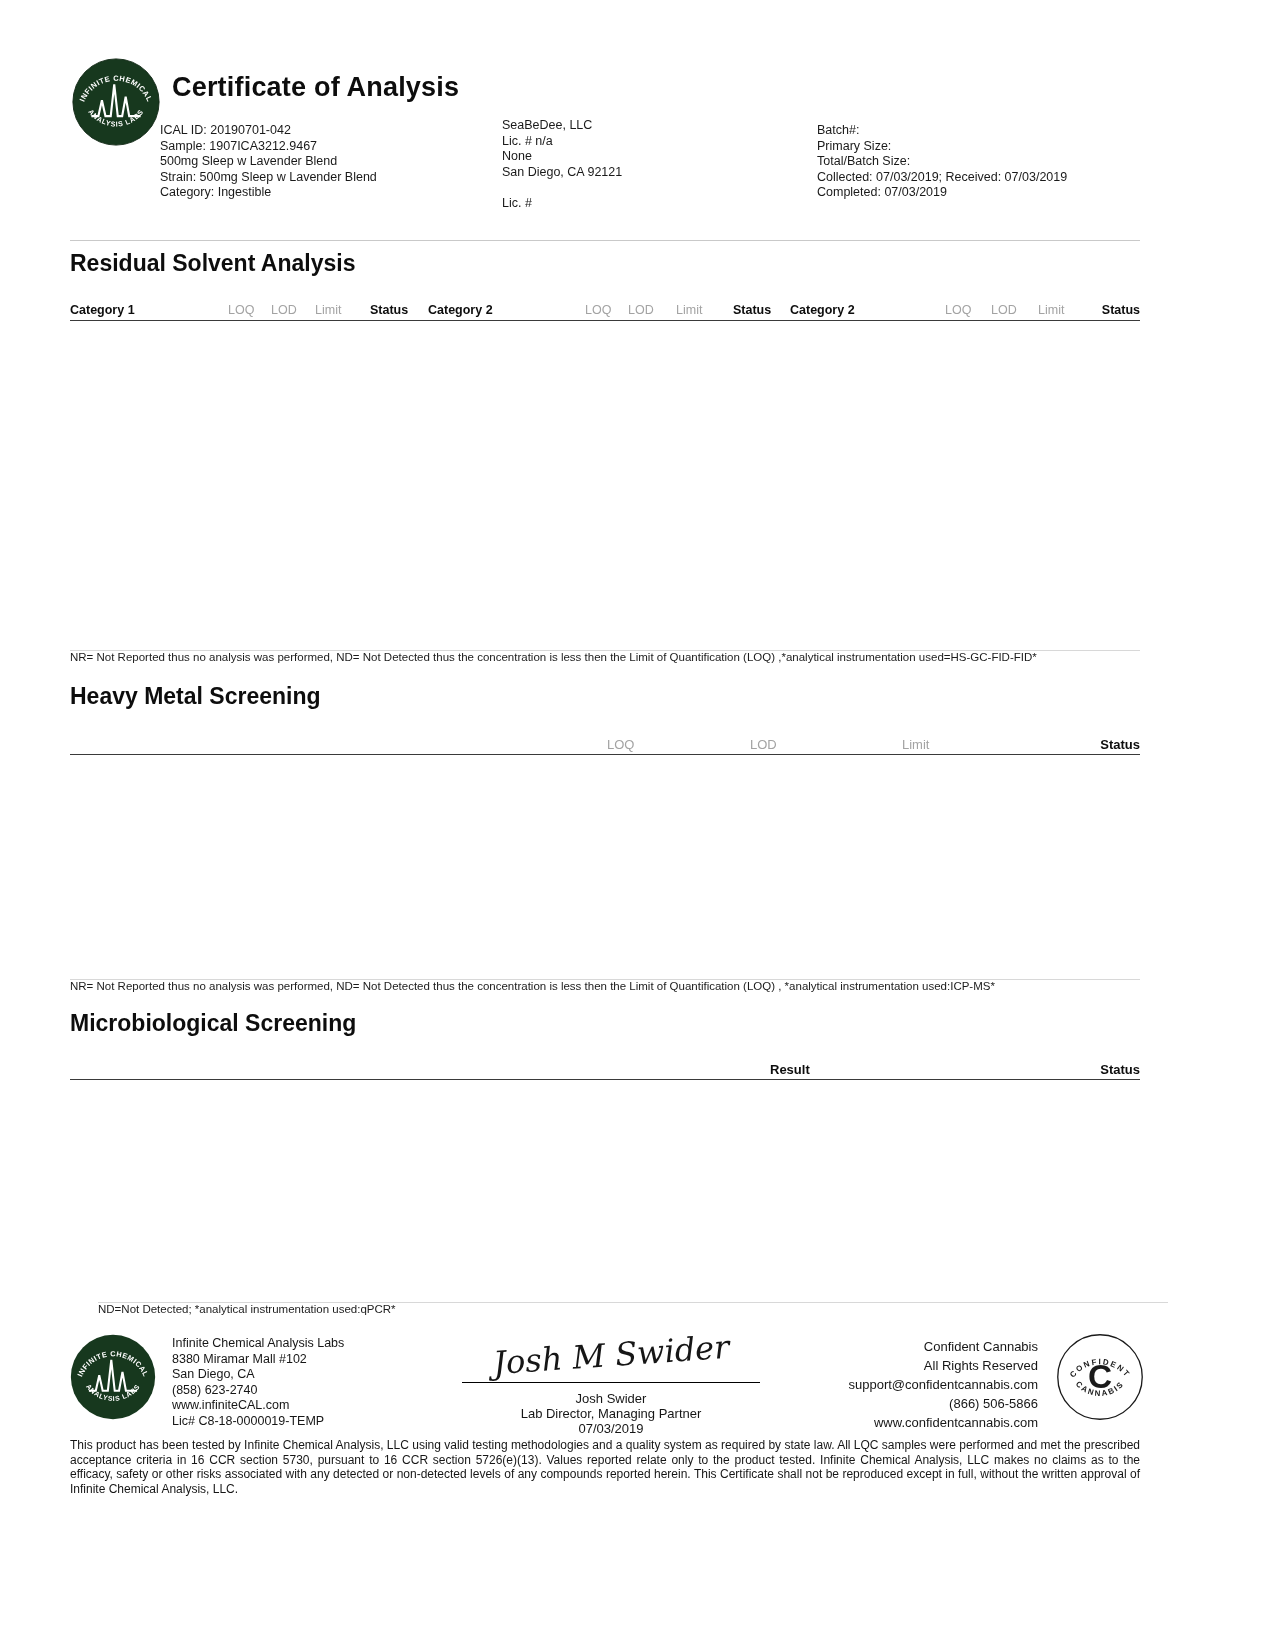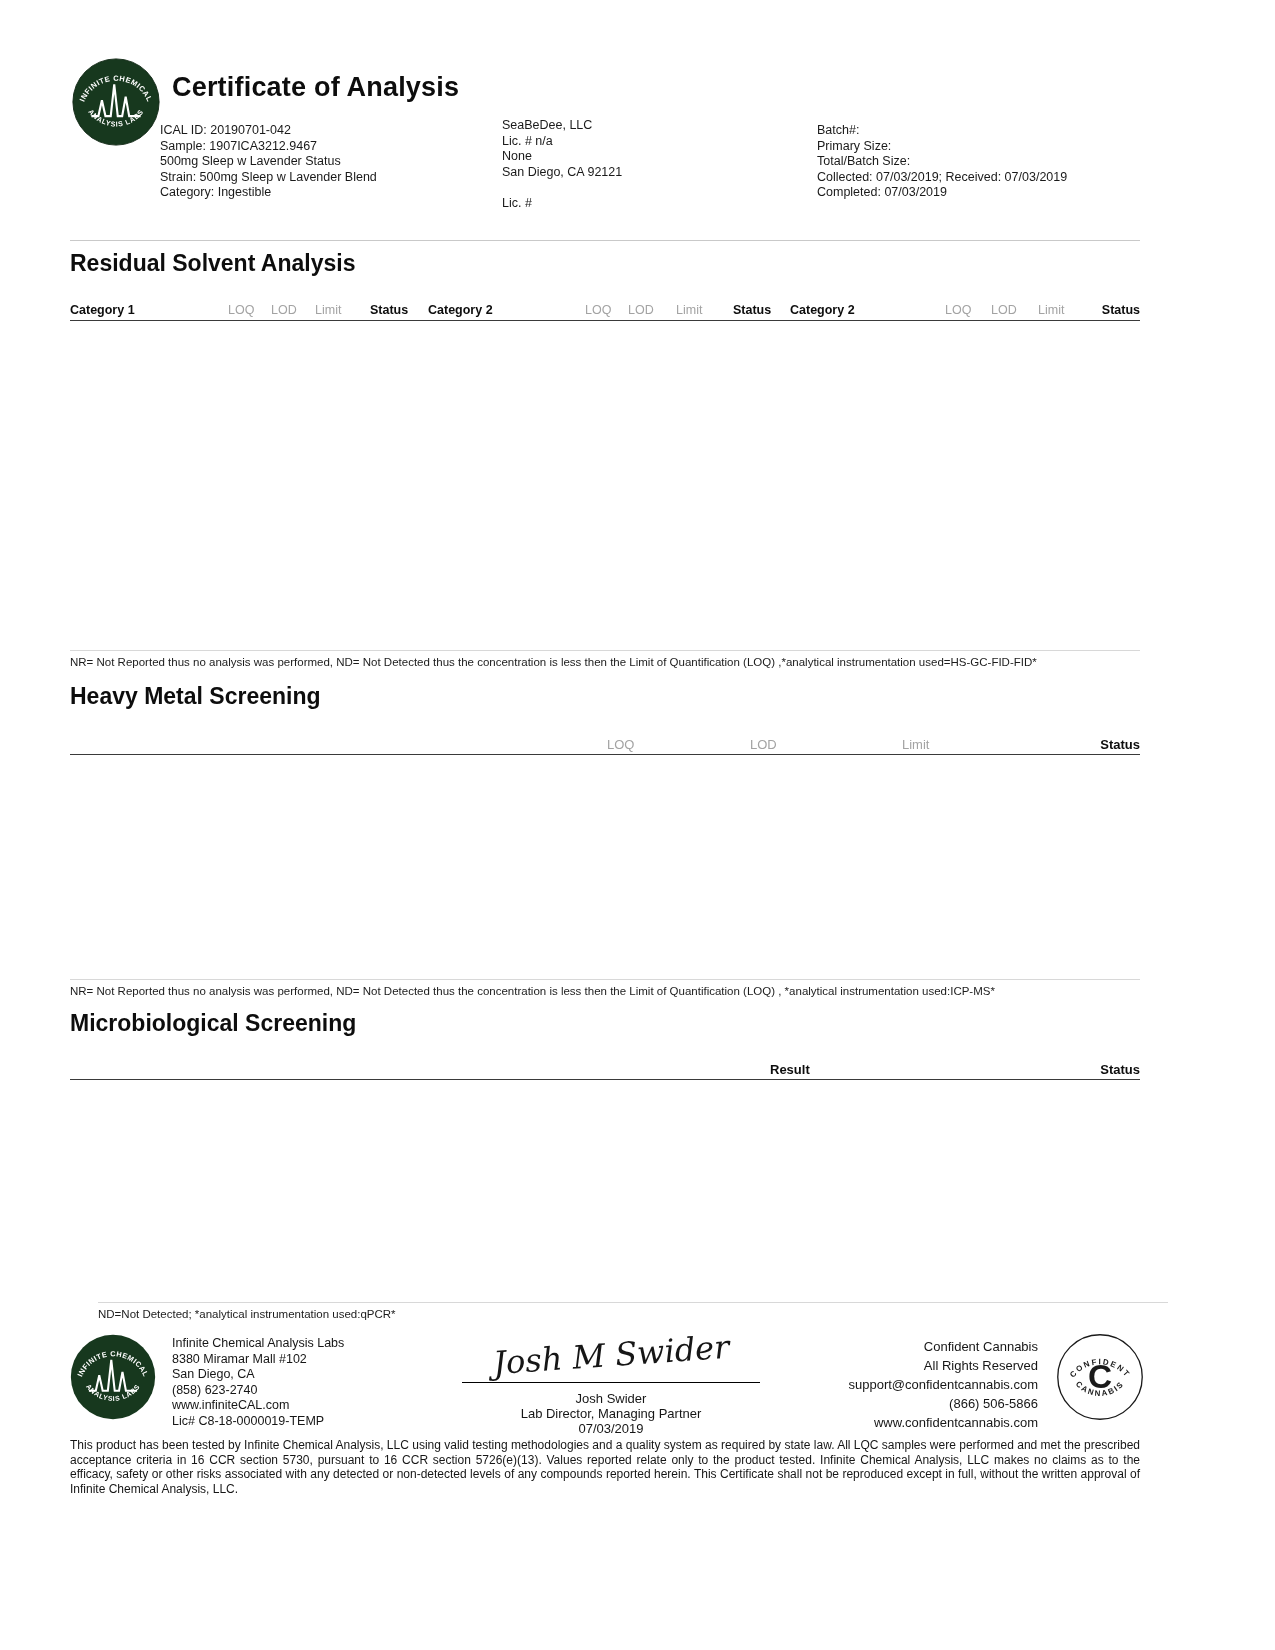--- a/index.html
+++ b/index.html
@@ -31,21 +31,21 @@
   
   .thead{left:70px;width:1070px;height:18px;border-bottom:1px solid #3a3a3a;font-size:12.5px;}
   .thead span{position:absolute;top:0;white-space:nowrap;}
   .thead .b{font-weight:700;color:#0d0d0d;}
   .thead .g{color:#a3a3a3;}
   .th-res{top:303px;}
   .th-heavy{top:737px;font-size:13px;}
   .th-micro{top:1062px;font-size:13px;}
 
   
-  .footnote{left:70px;width:1070px;border-top:1px solid #d8d8d8;padding-top:5px;
+  .footnote{left:70px;width:1070px;border-top:1px solid #d8d8d8;
             font-size:11.5px;color:#1c1c1c;white-space:nowrap;}
   .fn-res{top:650px;}
   .fn-heavy{top:979px;}
   .fn-micro{top:1302px;margin-left:28px;}
 
   
   .logo-bottom{left:70px;top:1332px;width:86px;height:90px;}
   .lab-block{left:172px;top:1336px;font-size:12.5px;line-height:15.6px;color:#161616;}
   .sig-block{left:462px;top:1336px;width:298px;text-align:center;font-size:13px;color:#161616;}
   .sig-script{height:47px;border-bottom:1.5px solid #000;
@@ -81,21 +81,21 @@
       </text>
     </svg>
   </div>
 
   <h1 class="abs doc-title">Certificate of Analysis</h1>
 
 
   <div class="abs info col1">
     <div>ICAL ID: 20190701-042</div>
     <div>Sample: 1907ICA3212.9467</div>
-    <div>500mg Sleep w Lavender Status</div>
+    <div>500mg Sleep w Lavender Blend</div>
     <div>Strain: 500mg Sleep w Lavender Blend</div>
     <div>Category: Ingestible</div>
   </div>
 
   <div class="abs info col2">
     <div>SeaBeDee, LLC</div>
     <div>Lic. # n/a</div>
     <div>None</div>
     <div>San Diego, CA 92121</div>
     <div class="spacer-line"></div>

